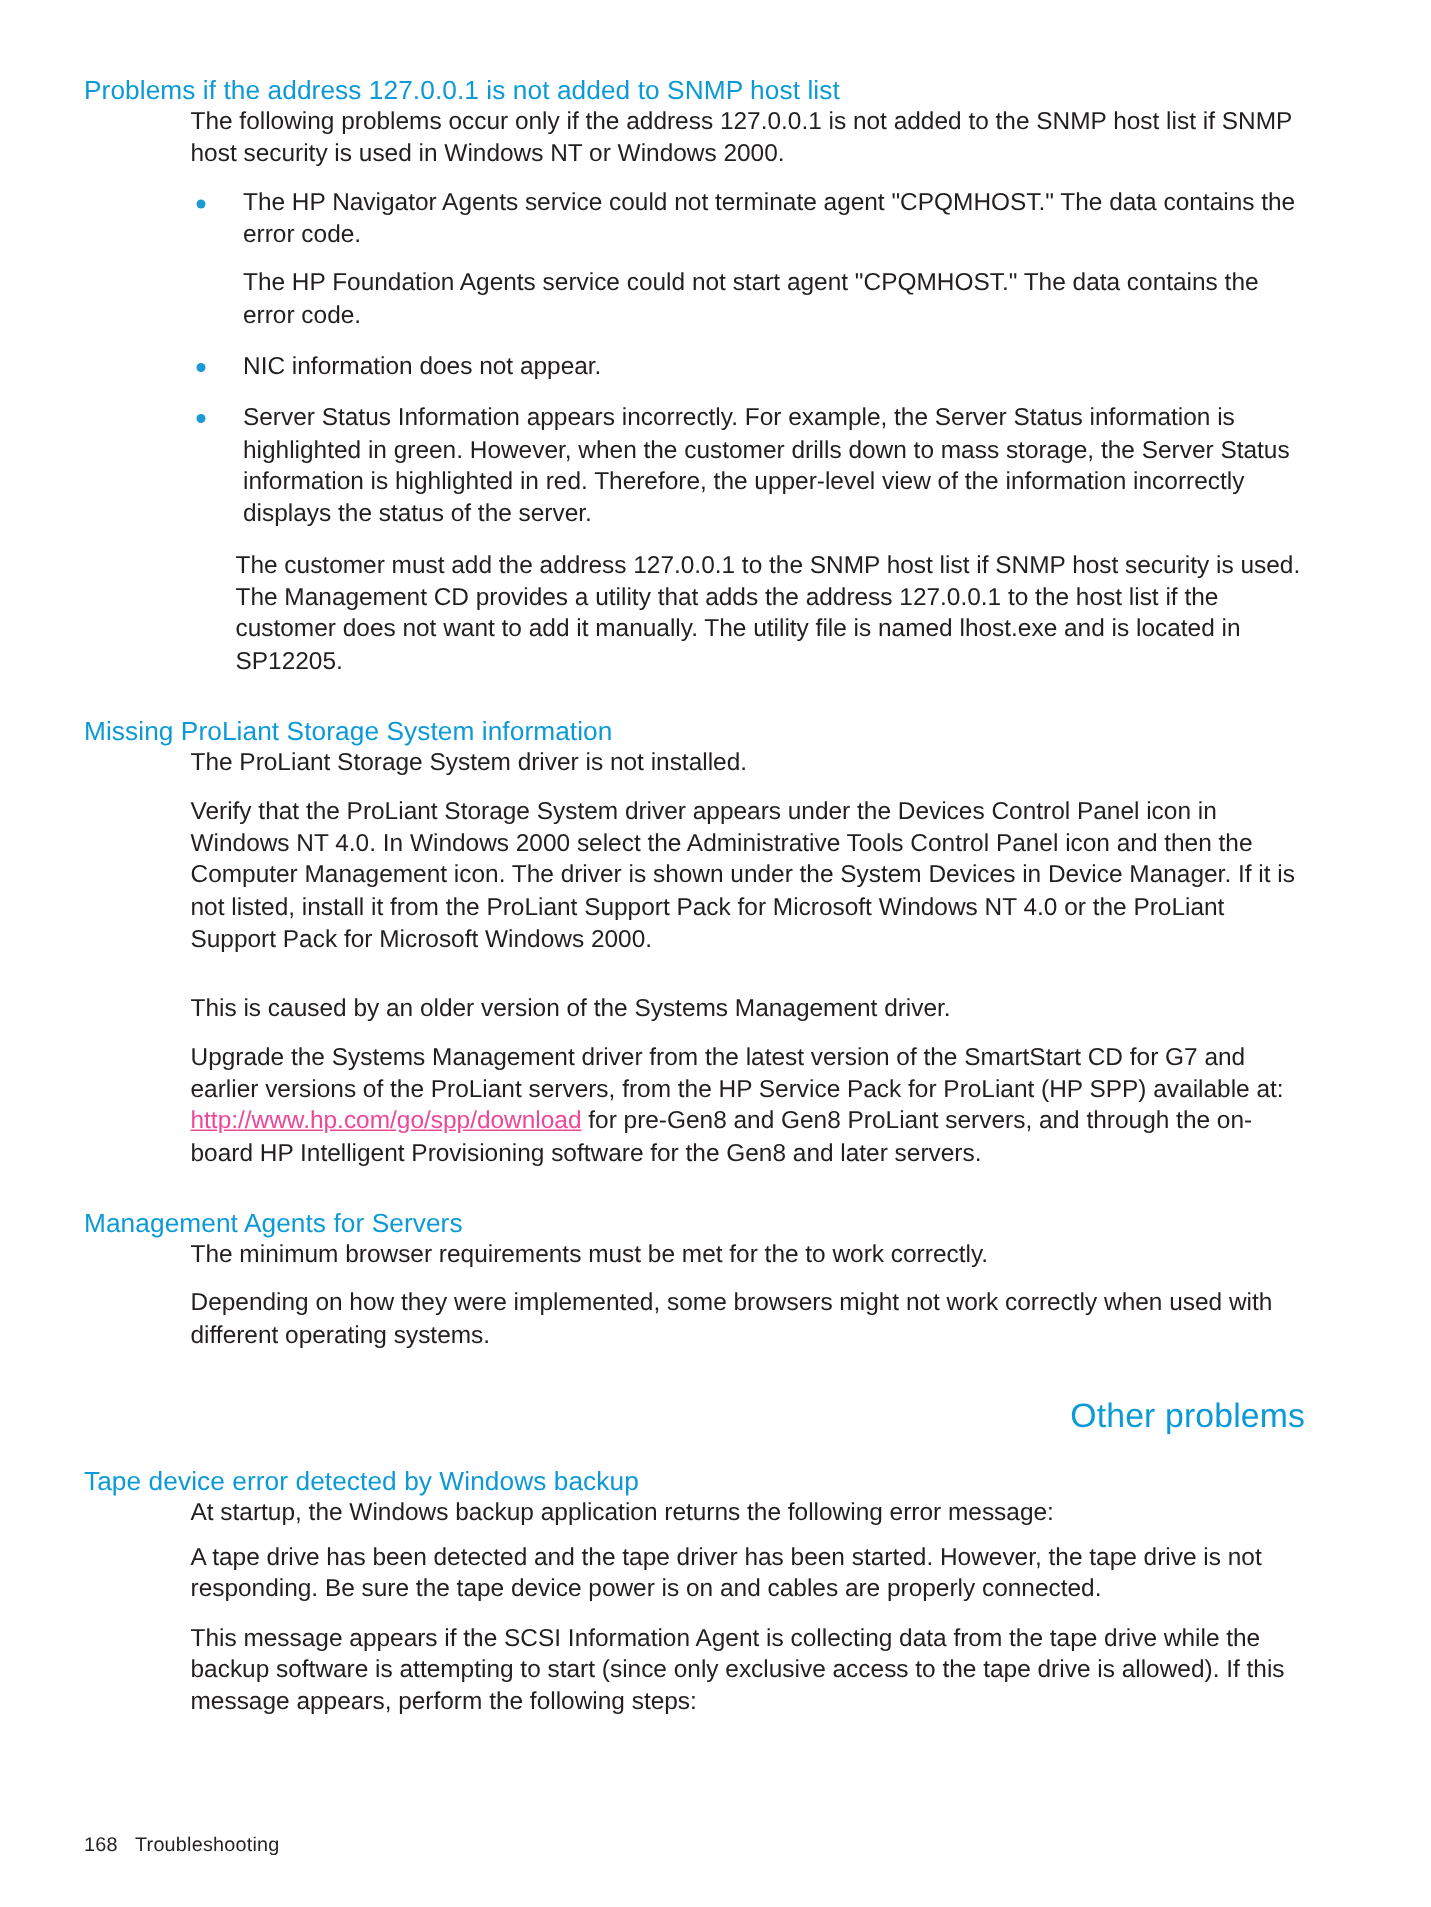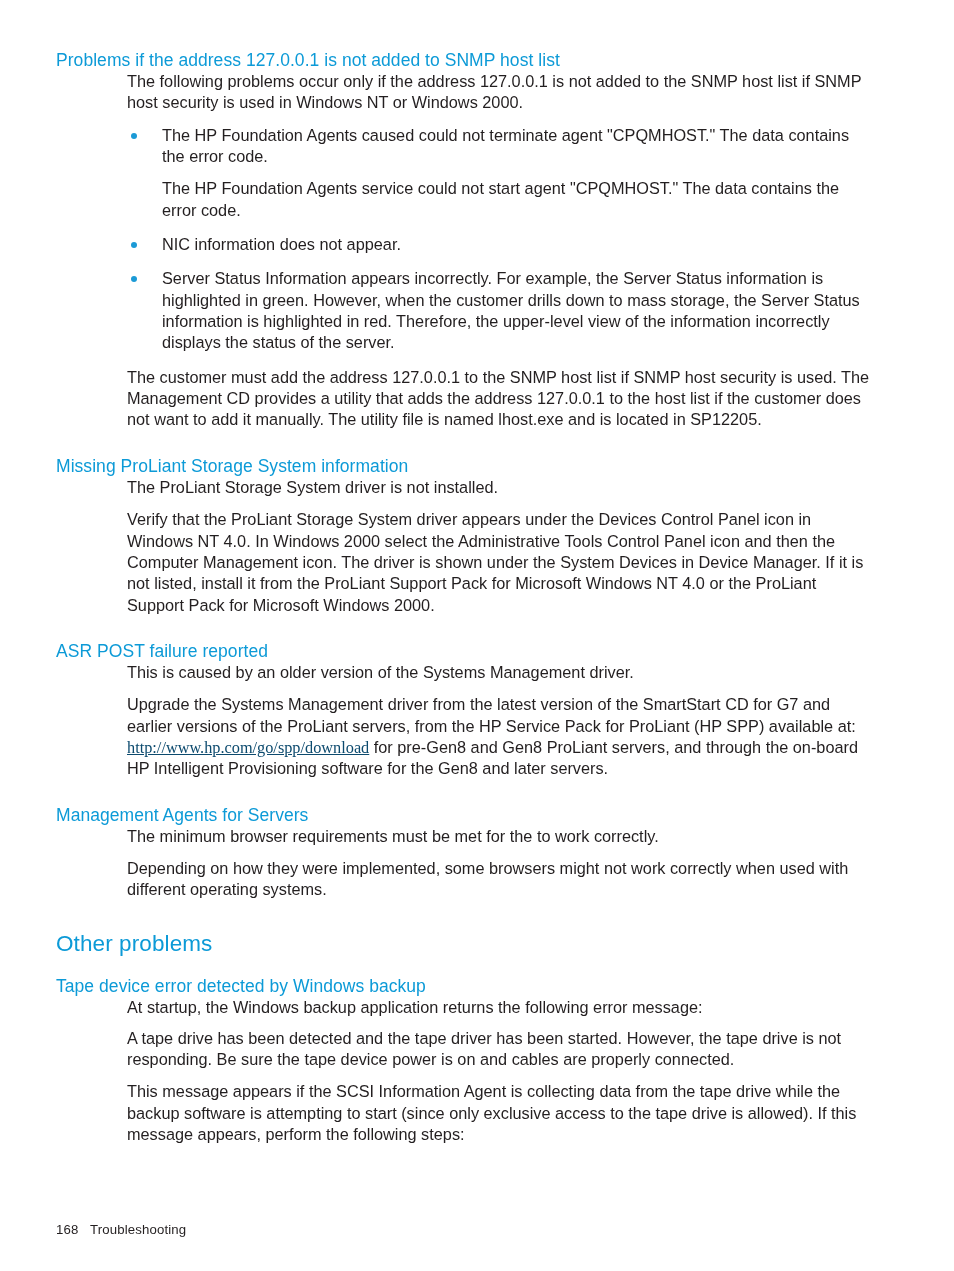--- a/index.html
+++ b/index.html
@@ -33,20 +33,21 @@
 
   
   h1.sec-h1 {
     font-size: 22.5px;
     font-weight: 400;
     color: #0c9ad7;
     margin: 0;
     padding: 0;
     line-height: 1.18;
     letter-spacing: 0.1px;
+    text-align: right;
   }
   h2.sec-h2 {
     font-size: 17.5px;
     font-weight: 400;
     color: #0c9ad7;
     margin: 0;
     padding: 0;
     line-height: 1.2;
     letter-spacing: 0.05px;
   }
@@ -94,23 +95,22 @@
     background: #1b9ad6;
     display: block;
   }
   .sub-para {
     margin-top: 11px;
   }
   .bullet-children { margin-left: 0px; }
 
   
   a.doclink {
-    color: #0c4a6e;
+    color: #ec4899;
     text-decoration: underline;
-    font-family: Liberation Serif, serif;
   }
 
   
   .footer {
     position: absolute;
     left: 56px;
     top: 1222px;
     width: 820px;
     font-size: 13.2px;
     color: #231f20;
@@ -127,48 +127,47 @@
 
     <section class="block-h2 first">
       <h2 class="sec-h2">Problems if the address 127.0.0.1 is not added to SNMP host list</h2>
       <div class="body-indent">
         <p class="para after-head">The following problems occur only if the address 127.0.0.1 is not added to the SNMP host list if SNMP host security is used in Windows NT or Windows 2000.</p>
 
         <ul class="bullets">
           <li class="bullet-item">
             <span class="bullet-dot"></span>
             <div class="bullet-children">
-              <p class="para sub-para">The HP Foundation Agents  caused could not terminate agent "CPQMHOST." The data contains the error code.</p>
+              <p class="para sub-para">The HP Navigator Agents  service could not terminate agent "CPQMHOST." The data contains the error code.</p>
               <p class="para sub-para">The HP Foundation Agents service could not start agent "CPQMHOST." The data contains the error code.</p>
             </div>
           </li>
           <li class="bullet-item">
             <span class="bullet-dot"></span>
             <p class="para">NIC information does not appear.</p>
           </li>
           <li class="bullet-item">
             <span class="bullet-dot"></span>
             <p class="para">Server Status Information appears incorrectly. For example, the Server Status information is highlighted in green. However, when the customer drills down to mass storage, the Server Status information is highlighted in red. Therefore, the upper-level view of the information incorrectly displays the status of the server.</p>
           </li>
         </ul>
 
-        <p class="para" style="margin-top:13px;">The customer must add the address 127.0.0.1 to the SNMP host list if SNMP host security is used. The Management CD provides a utility that adds the address 127.0.0.1 to the host list if the customer does not want to add it manually. The utility file is named lhost.exe and is located in SP12205.</p>
+        <p class="para" style="margin-top:13px;margin-left:30px;">The customer must add the address 127.0.0.1 to the SNMP host list if SNMP host security is used. The Management CD provides a utility that adds the address 127.0.0.1 to the host list if the customer does not want to add it manually. The utility file is named lhost.exe and is located in SP12205.</p>
       </div>
     </section>
 
     <section class="block-h2">
       <h2 class="sec-h2">Missing ProLiant Storage System information</h2>
       <div class="body-indent">
         <p class="para after-head">The ProLiant Storage System driver is not installed.</p>
         <p class="para">Verify that the ProLiant Storage System driver appears under the Devices Control Panel icon in Windows NT 4.0. In Windows 2000 select the Administrative Tools Control Panel icon and then the Computer Management icon. The driver is shown under the System Devices in Device Manager. If it is not listed, install it from the ProLiant Support Pack for Microsoft Windows NT 4.0 or the ProLiant Support Pack for Microsoft Windows 2000.</p>
       </div>
     </section>
 
     <section class="block-h2">
-      <h2 class="sec-h2">ASR POST failure reported</h2>
       <div class="body-indent">
         <p class="para after-head">This is caused by an older version of the Systems Management driver.</p>
         <p class="para"><span>Upgrade the Systems Management driver from the latest version of the SmartStart CD for G7 and earlier versions of the ProLiant servers, from the HP Service Pack for ProLiant (HP SPP) available at: </span><a class="doclink" href="#">http://www.hp.com/go/spp/download</a><span> for pre-Gen8 and Gen8 ProLiant servers, and through the on-board HP Intelligent Provisioning software for the Gen8 and later servers.</span></p>
       </div>
     </section>
 
     <section class="block-h2">
       <h2 class="sec-h2">Management Agents for Servers</h2>
       <div class="body-indent">
         <p class="para">The minimum browser requirements must be met for the to work correctly.</p>

